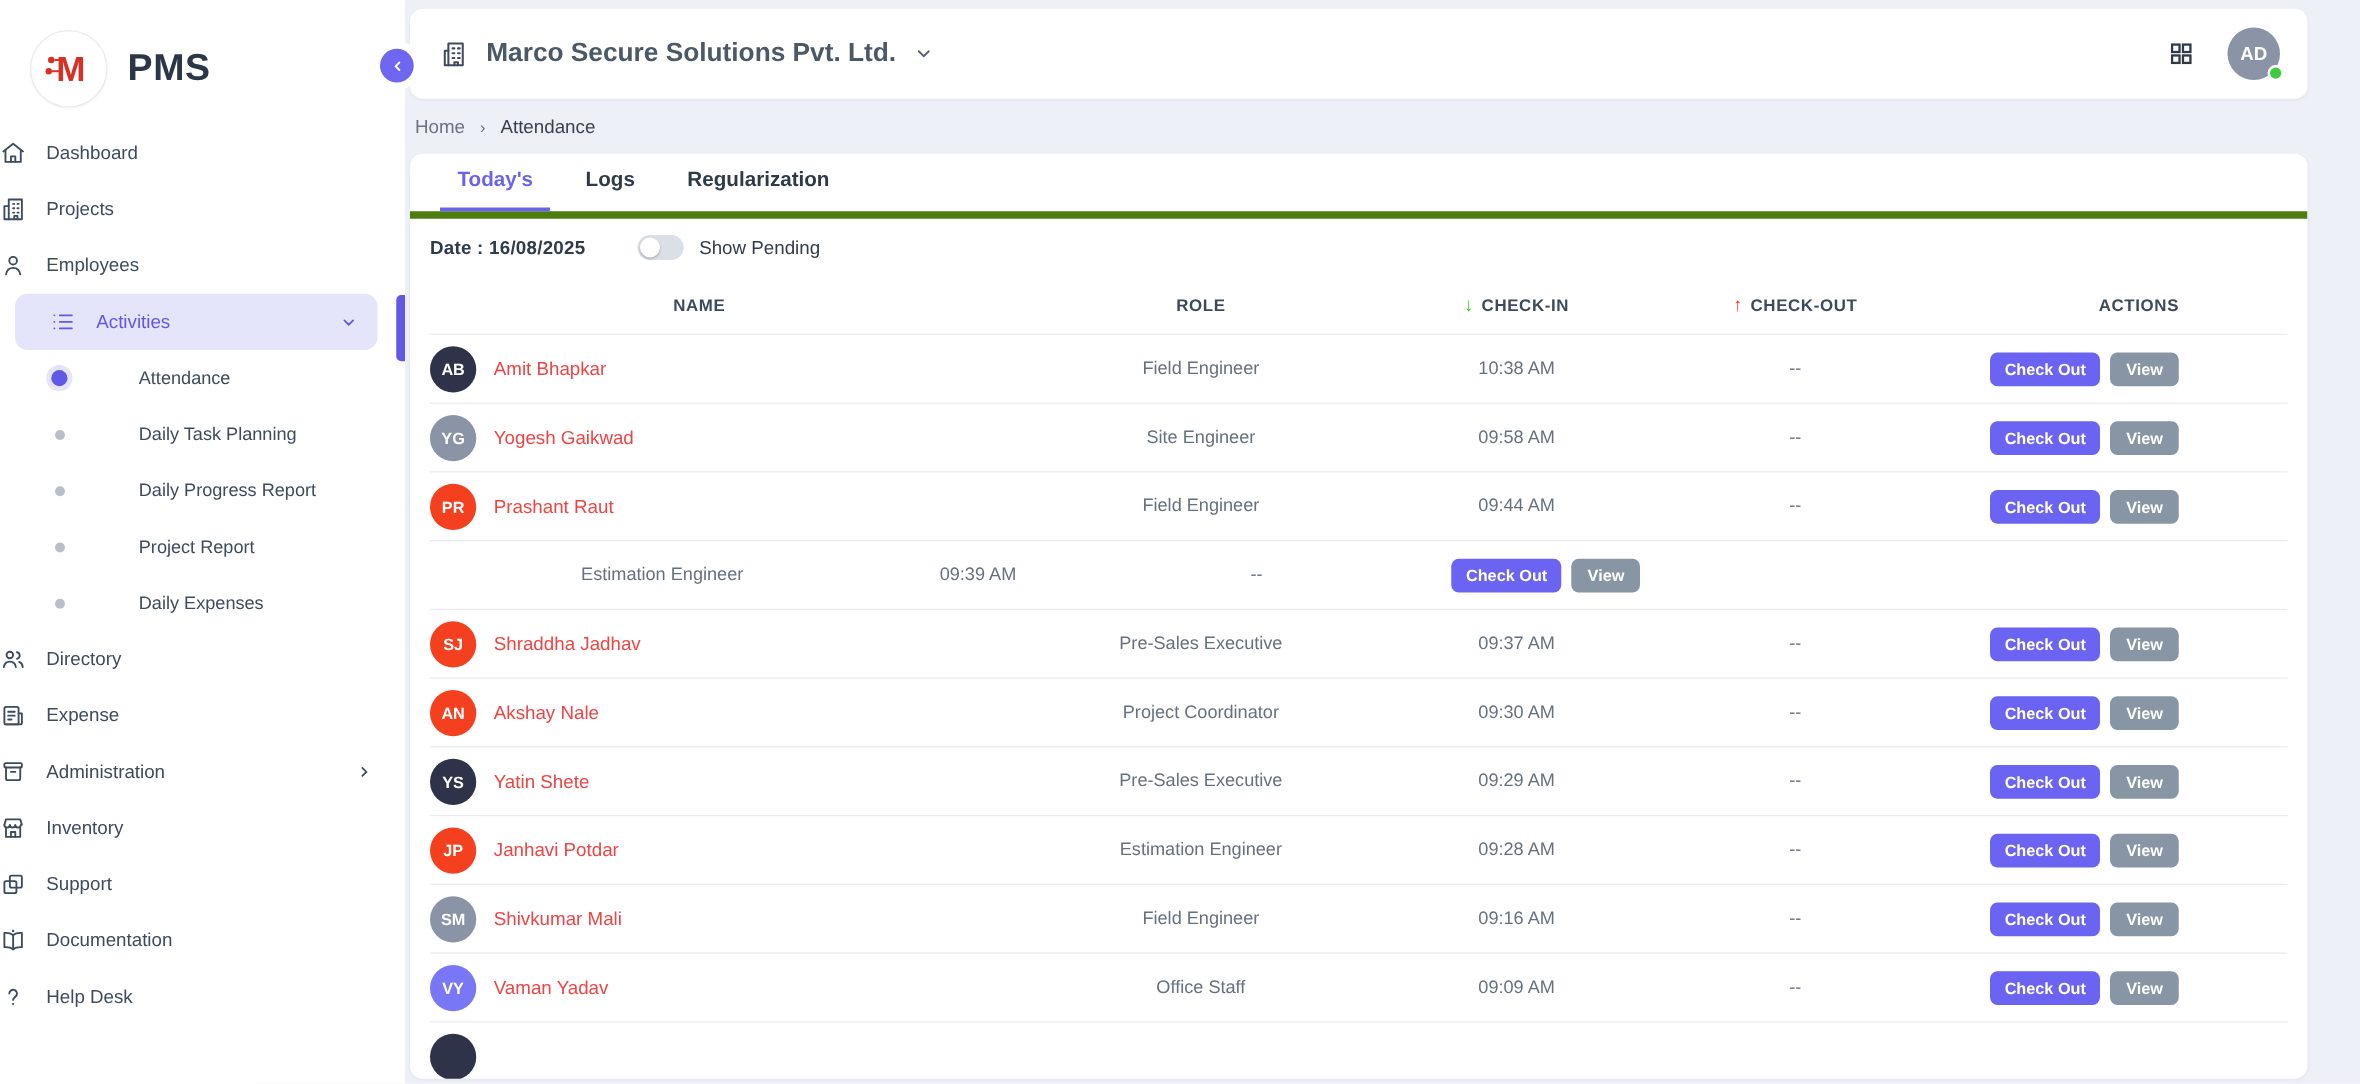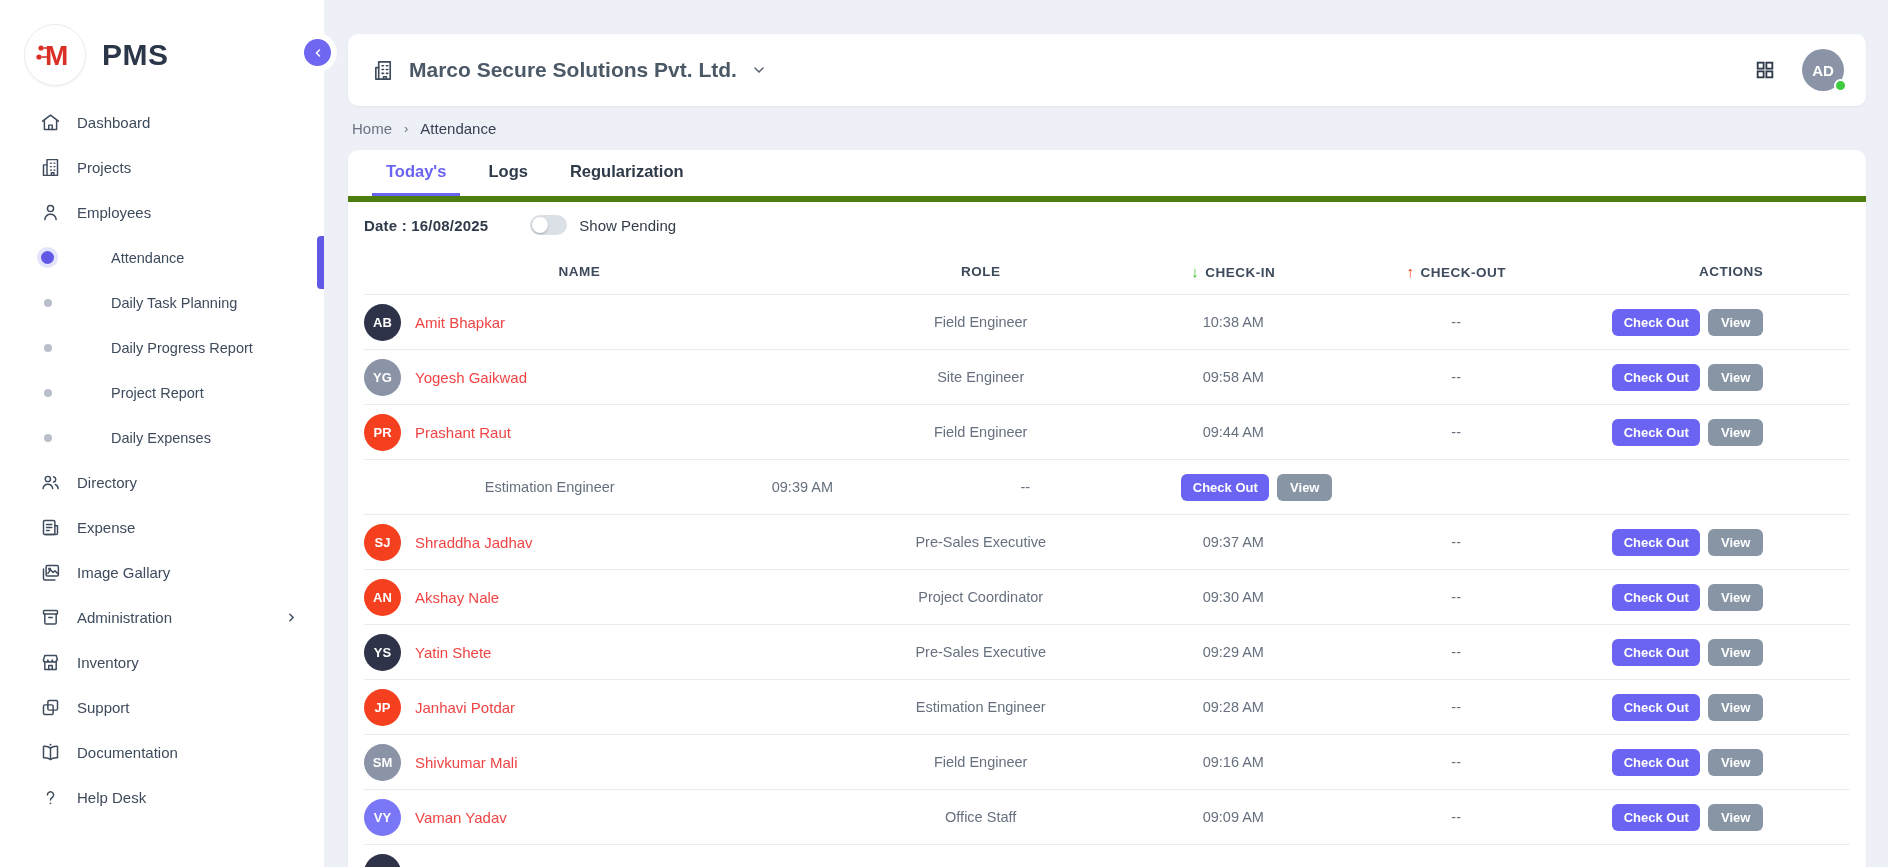--- a/index.html
+++ b/index.html
@@ -15,21 +15,21 @@
   }
   .logo-row { display:flex; align-items:center; gap:16px; padding:14px 0 0 24px; height:96px; }
   .logo-circle {
     width:62px; height:62px; border-radius:50%; background:#fff;
     border:1px solid #ececec; display:flex; align-items:center; justify-content:center;
     box-shadow:0 1px 2px rgba(0,0,0,.05);
   }
   .logo-title { font-size:30px; font-weight:bold; color:#2b3648; letter-spacing:.5px; }
   .menu { margin-top:4px; }
   .menu-item {
-    display:flex; align-items:center; height:45px; padding-left:40px;
+    display:flex; align-items:center; height:45px; 
     font-size:15px; color:#3e4b5c; cursor:pointer; position:relative;
   }
   .menu-item .mi-icon { width:21px; height:21px; margin-right:16px; flex:0 0 21px; display:flex; align-items:center; justify-content:center; }
   .menu-item.active-parent {
     background:#e4e4fb; color:#6159e6; border-radius:10px;
     margin:0 22px 0 12px; padding-left:28px; height:45px;
   }
   .menu-item.active-parent .mi-icon svg { stroke:#6159e6; }
   .chev-end { margin-left:auto; margin-right:26px; display:flex; }
   .active-parent .chev-end { margin-right:16px; }
@@ -39,21 +39,21 @@
   .sub-label { margin-left:59px; }
   .sub-item.on .sub-label { margin-left:57px; }
   .active-bar { position:absolute; right:0; top:236px; width:7px; height:53px; background:#6159e6; border-radius:4px 0 0 4px; }
   svg.ic { stroke:#3e4b5c; fill:none; stroke-width:1.7; stroke-linecap:round; stroke-linejoin:round; }
   .collapse-btn {
     position:absolute; left:304px; top:39px; width:27px; height:27px; border-radius:50%;
     background:#6f66f2; border:none; color:#fff; z-index:5; cursor:pointer;
     box-shadow:0 0 0 6px rgba(255,255,255,.95); display:flex; align-items:center; justify-content:center;
   }
   
-  .main { position:absolute; left:324px; top:0; width:1564px; height:867px; padding:34px 22px 0 24px; }
+  .main { position:absolute; left:304px; top:0; width:1564px; height:867px; padding:7px 22px 0 24px; }
   .topbar {
     background:#fff; border-radius:10px; height:72px; display:flex; align-items:center;
     padding:0 22px 0 24px; box-shadow:0 1px 3px rgba(16,24,40,.05);
   }
   .company { display:flex; align-items:center; gap:14px; cursor:pointer; }
   .company-name { font-size:21px; font-weight:600; color:#4b5866; }
   .topbar-right { margin-left:auto; display:flex; align-items:center; gap:26px; }
   .grid-icon { cursor:pointer; display:flex; }
   .avatar-wrap { position:relative; cursor:pointer; }
   .top-avatar {
@@ -153,20 +153,33 @@
     <div class="menu-item">
       <span class="mi-icon">
         <svg class="ic" width="21" height="21" viewBox="0 0 24 24">
             <circle cx="12" cy="7.5" r="3.5"></circle>
             <path d="M5.5 20c.7-4 3.3-6 6.5-6s5.8 2 6.5 6"></path>
           </svg>
       </span>
       <span>Employees</span>
     </div>
 
+    <div class="menu-item active-parent">
+      <span class="mi-icon">
+        <svg class="ic" width="21" height="21" viewBox="0 0 24 24" style="stroke:#6159e6">
+            <path d="M4 6h.01M9 6h11M4 12h.01M9 12h11M4 18h.01M9 18h11"></path>
+          </svg>
+      </span>
+      <span>Activities</span>
+      <span class="chev-end">
+        <svg width="14" height="14" viewBox="0 0 24 24" fill="none" stroke="#6159e6" stroke-width="2.4" stroke-linecap="round">
+            <path d="M6 9l6 6 6-6"></path>
+          </svg>
+      </span>
+    </div>
 
     <div class="sub-item on">
       <span class="sub-dot on"></span>
       <span class="sub-label">Attendance</span>
     </div>
     <div class="sub-item">
       <span class="sub-dot"></span>
       <span class="sub-label">Daily Task Planning</span>
     </div>
     <div class="sub-item">
@@ -198,31 +211,20 @@
       <span class="mi-icon">
         <svg class="ic" width="21" height="21" viewBox="0 0 24 24">
             <rect x="4" y="4" width="13" height="16" rx="1.5"></rect>
             <path d="M7.5 8.5h6M7.5 12h6M7.5 15.5h3"></path>
             <path d="M17 10h3v8.5a1.5 1.5 0 0 1-1.5 1.5H6"></path>
           </svg>
       </span>
       <span>Expense</span>
     </div>
 
-    <div class="menu-item">
-      <span class="mi-icon">
-        <svg class="ic" width="21" height="21" viewBox="0 0 24 24">
-            <rect x="7" y="4" width="14" height="12" rx="1.5"></rect>
-            <path d="M9 13l3-4 3 3 2-2 3 3"></path>
-            <circle cx="11" cy="8" r="1"></circle>
-            <path d="M4 8v11a1.5 1.5 0 0 0 1.5 1.5H17"></path>
-          </svg>
-      </span>
-      <span>Image Gallary</span>
-    </div>
 
     <div class="menu-item">
       <span class="mi-icon">
         <svg class="ic" width="21" height="21" viewBox="0 0 24 24">
             <rect x="4" y="4" width="16" height="4" rx="1"></rect>
             <path d="M5.5 8v10a1.5 1.5 0 0 0 1.5 1.5h10a1.5 1.5 0 0 0 1.5-1.5V8"></path>
             <path d="M10 12h4"></path>
           </svg>
       </span>
       <span>Administration</span>

